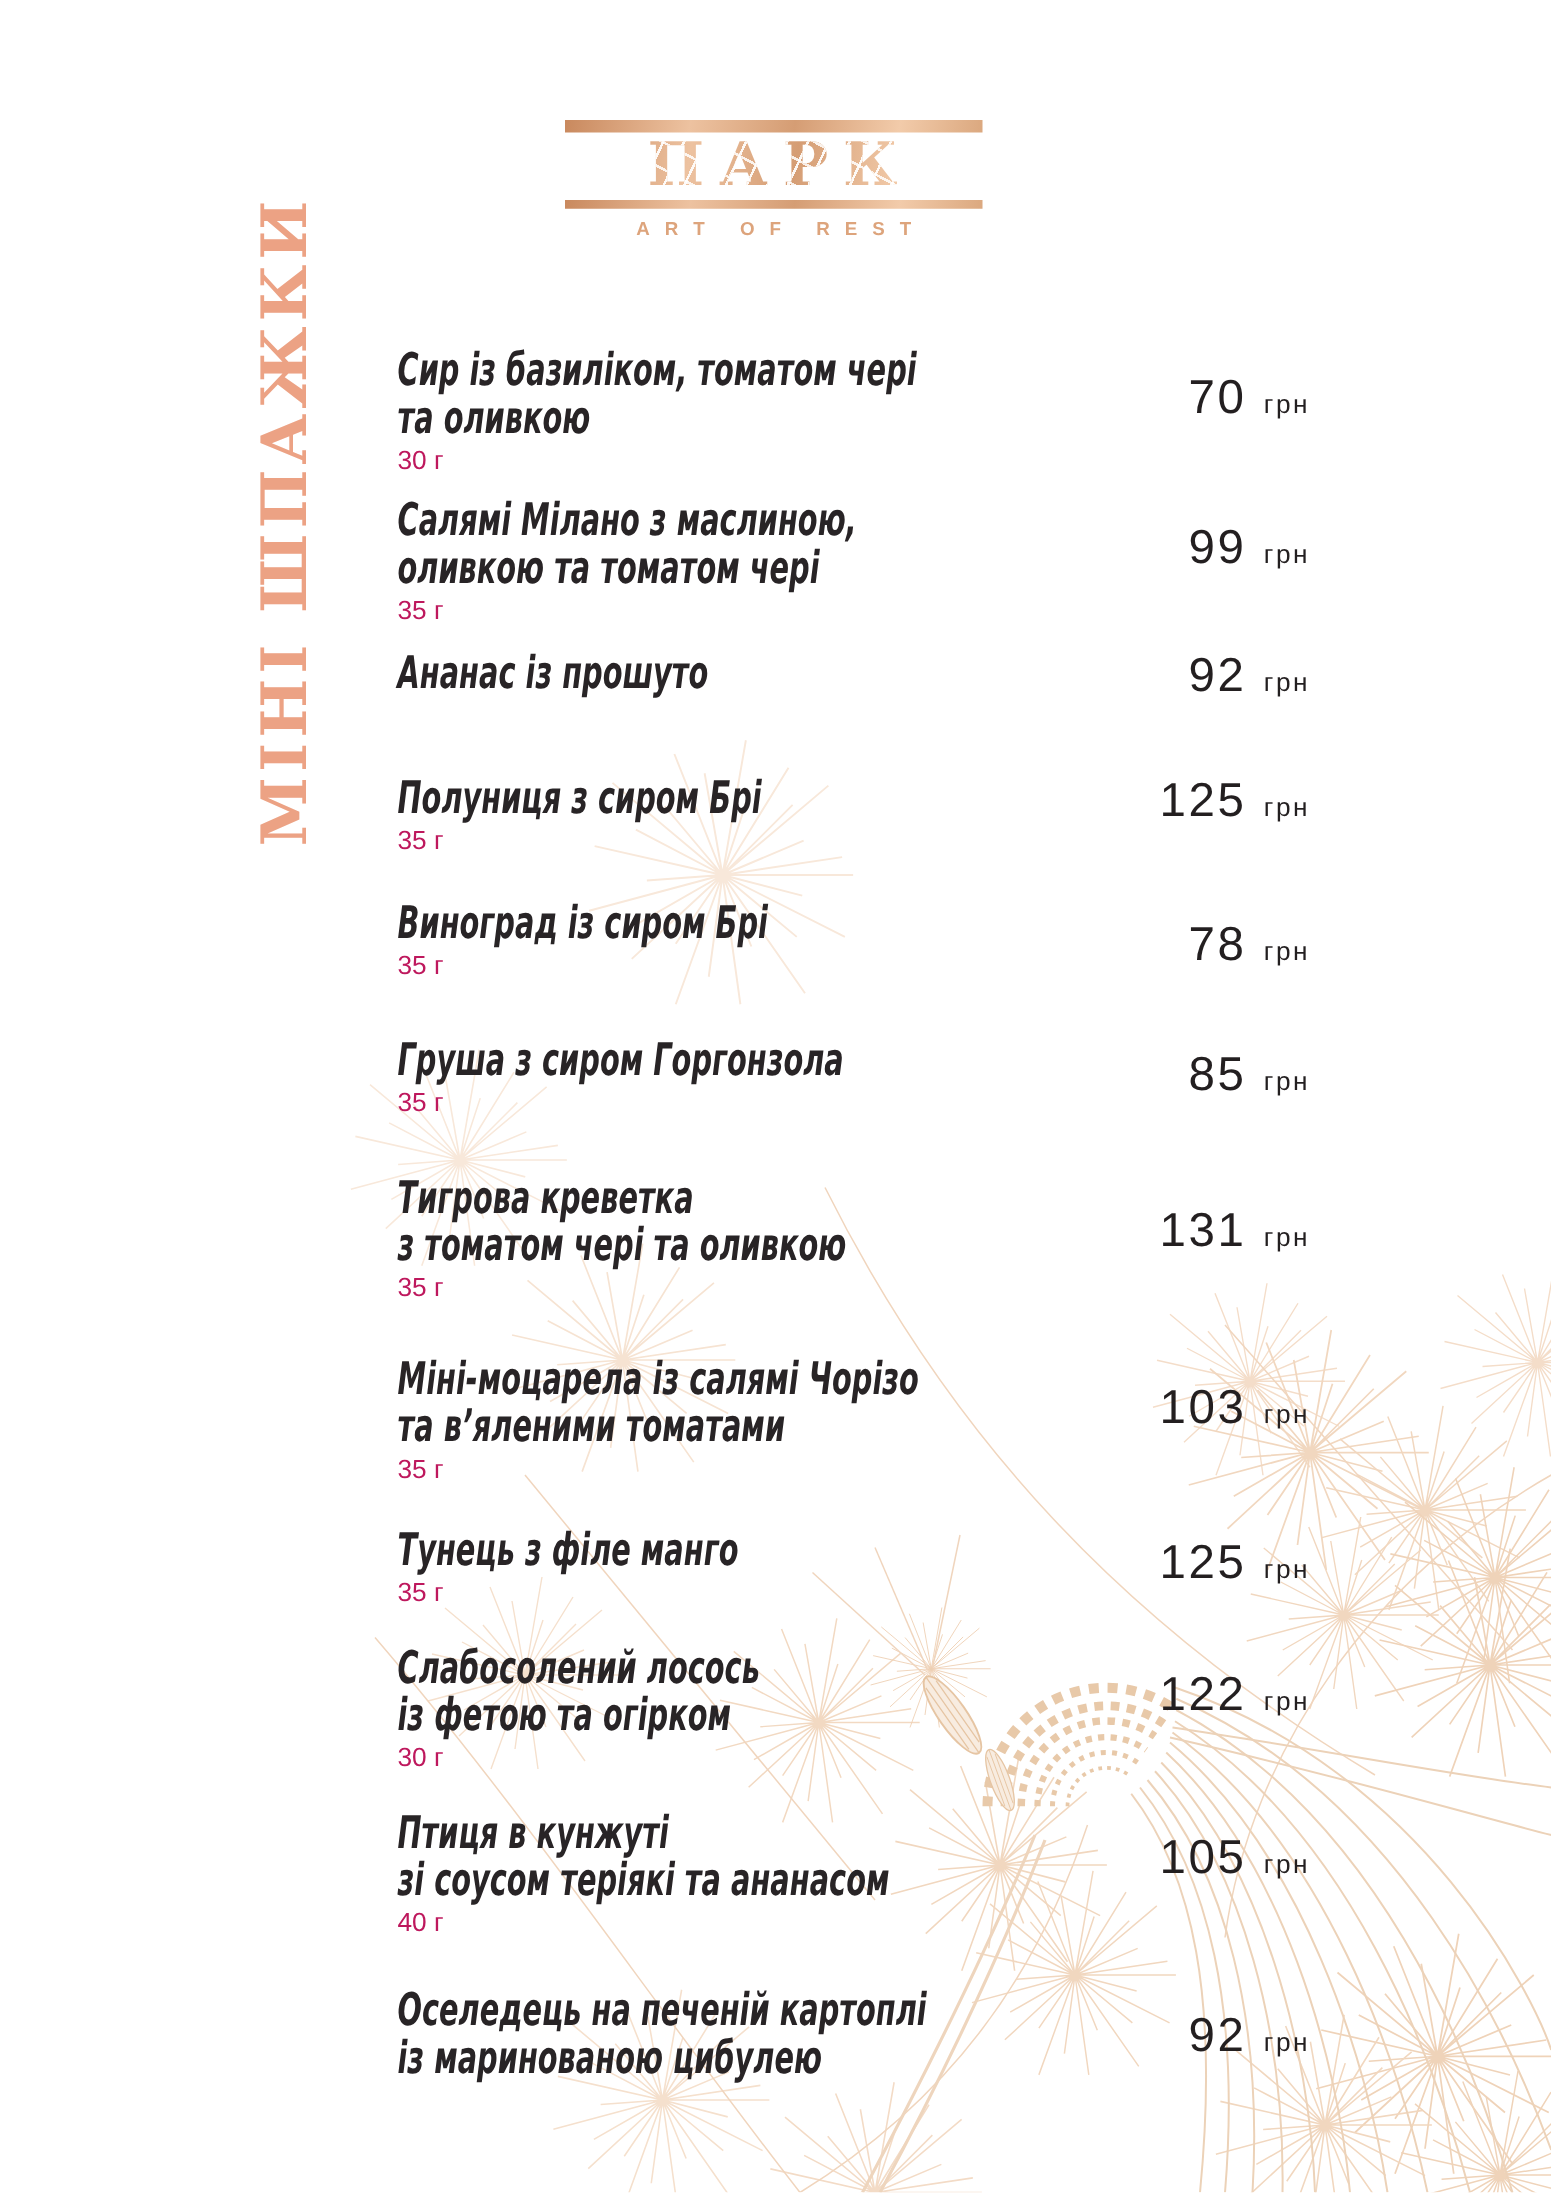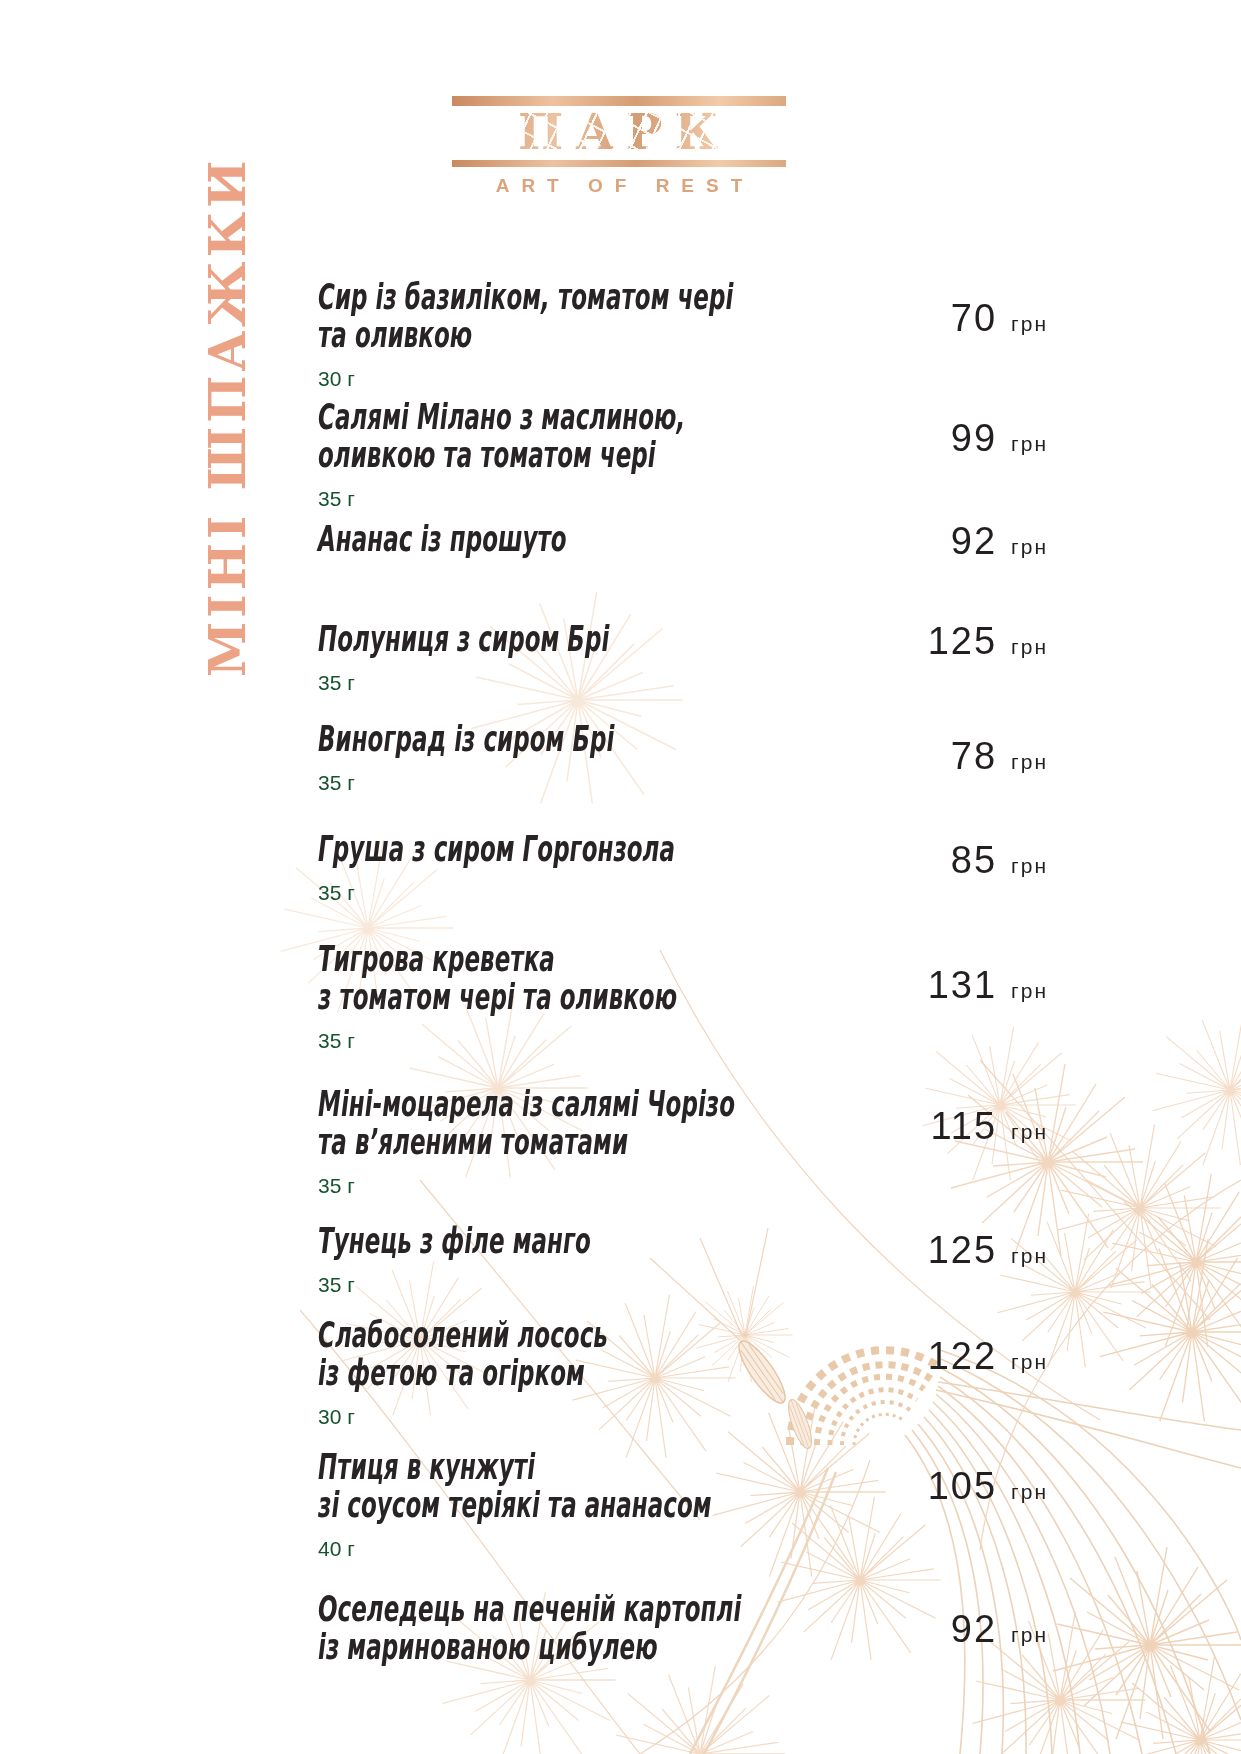--- a/index.html
+++ b/index.html
@@ -43,21 +43,21 @@
     background:
       repeating-linear-gradient(115deg, rgba(255,255,255,0) 0 13px, rgba(255,255,255,.92) 13px 15px),
       repeating-linear-gradient(28deg, rgba(255,255,255,0) 0 17px, rgba(255,255,255,.85) 17px 19px),
       linear-gradient(100deg,#c9895e 0%,#edc2a0 30%,#d59d74 55%,#f2cbaa 80%,#dba87f 100%);
     -webkit-background-clip:text;
     background-clip:text;
     color:transparent;
   }
   .logo-sub{
     margin-top:8px;
-    font-size:19px;
+    font-size:15px;
     font-weight:700;
     letter-spacing:12px;
     text-indent:12px;
     color:#dda47c;
   }
   
   .section-title{
     position:absolute;
     left:193px; top:253px;
     width:72px; height:424px;
@@ -85,24 +85,24 @@
     font-style:italic;
     font-weight:700;
     font-size:36px;
     line-height:38px;
     color:#282426;
     transform:scaleX(0.64);
     transform-origin:left top;
     white-space:nowrap;
   }
   .weight{
-    margin-top:13px;
+    margin-top:3px;
     font-size:21px;
     line-height:24px;
-    color:#14532d;
+    color:#be185d;
   }
   .price{
     position:absolute;
     right:0;
     display:flex;
     align-items:baseline;
     gap:14px;
     white-space:nowrap;
   }
   .price .num{
@@ -298,21 +298,21 @@
     </div>
   </div>
 
   <div class="item" style="top:1085px">
     <div class="name">
       <div>Міні-моцарела із салямі Чорізо</div>
       <div>та в’яленими томатами</div>
     </div>
     <div class="weight">35 г</div>
     <div class="price" style="top:22px">
-      <span class="num">115</span>
+      <span class="num">103</span>
       <span class="unit">грн</span>
     </div>
   </div>
 
   <div class="item" style="top:1222px">
     <div class="name">
       <div>Тунець з філе манго</div>
       <div></div>
     </div>
     <div class="weight">35 г</div>

